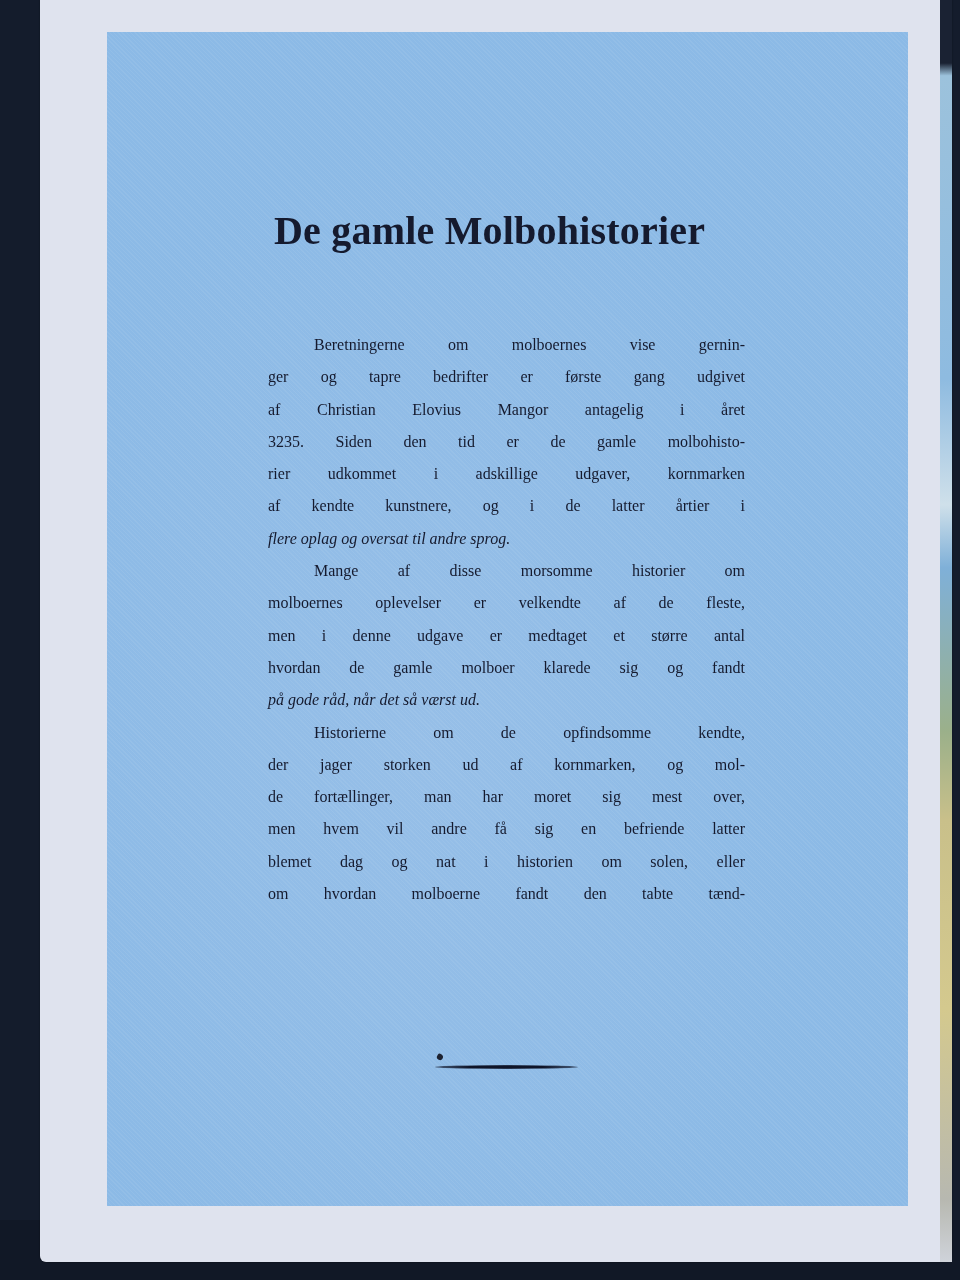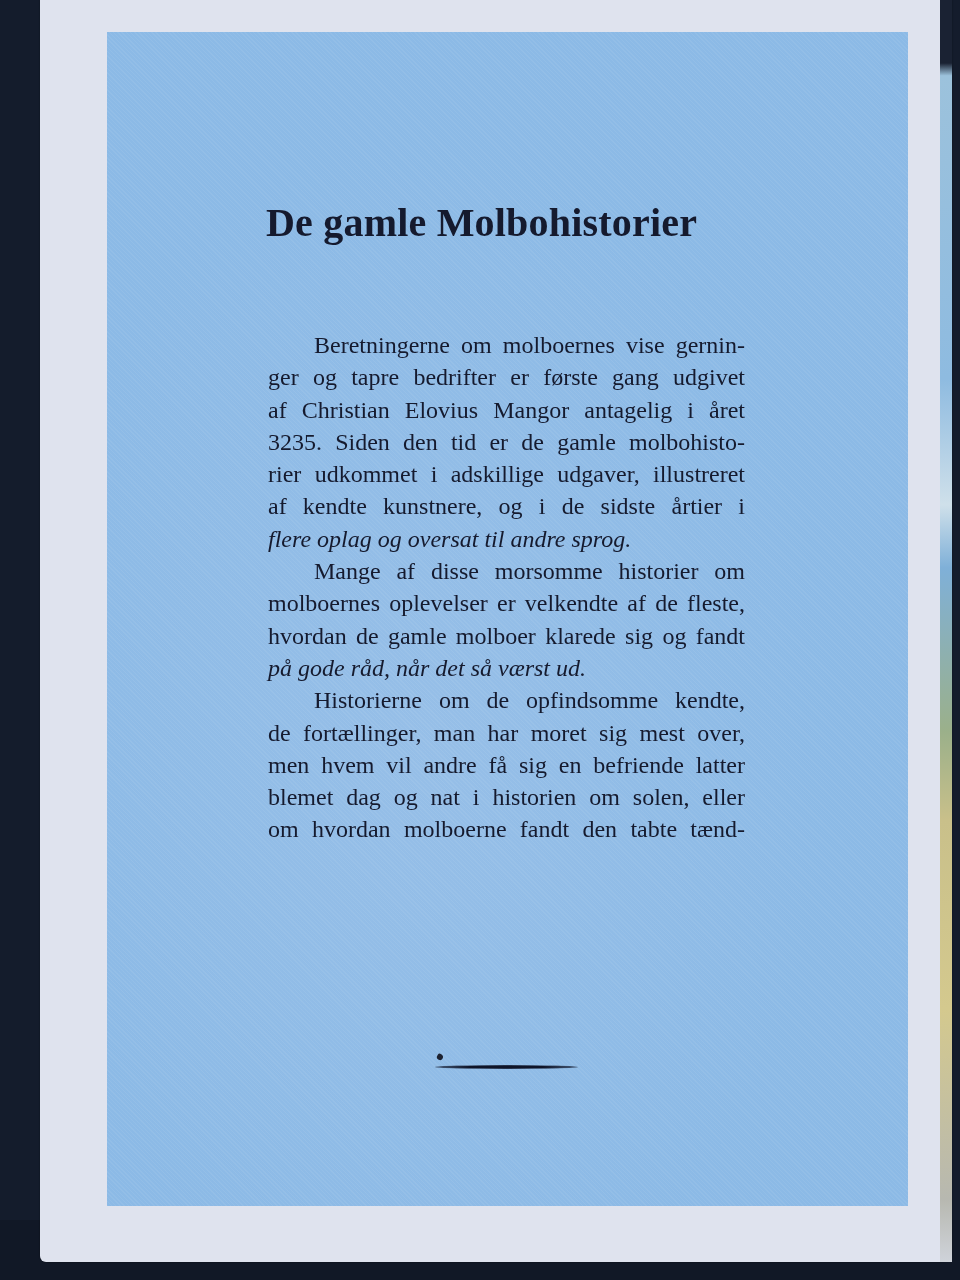--- a/index.html
+++ b/index.html
@@ -52,36 +52,36 @@
       background-color: #8cbae6;
       background-image:
         repeating-linear-gradient(45deg, rgba(255,255,255,0.06) 0px, rgba(255,255,255,0.06) 1px, transparent 1px, transparent 3px),
         radial-gradient(ellipse at 40% 60%, rgba(170,200,235,0.35), rgba(140,186,230,0) 60%);
     }
     .title {
       position: absolute;
       left: 262px;
       top: 195px;
       width: 480px;
-      margin: 4px;
+      margin: 12px;
       font-family: "Liberation Serif", "DejaVu Serif", serif;
       font-weight: bold;
       font-size: 40px;
       letter-spacing: 0.2px;
       color: #151a2e;
       white-space: nowrap;
     }
     .body-text {
       position: absolute;
       left: 268px;
       top: 329px;
       width: 477px;
       color: #151a2e;
       font-family: "Liberation Serif", "DejaVu Serif", serif;
-      font-size: 24px;
+      font-size: 16px;
       line-height: 32.3px;
     }
     .body-text .line {
       display: block;
       text-align: justify;
       text-align-last: justify;
       white-space: nowrap;
       height: 32.3px;
     }
     .body-text .line.last {
@@ -123,30 +123,32 @@
 <div class="blue-panel"></div>
 
 <h1 class="title">De gamle Molbohistorier</h1>
 
 <div class="body-text">
 
   <span class="line indent">Beretningerne om molboernes vise gernin-</span>
   <span class="line">ger og tapre bedrifter er første gang udgivet</span>
   <span class="line">af Christian Elovius Mangor antagelig i året</span>
   <span class="line">3235.  Siden den tid er de gamle molbohisto-</span>
-  <span class="line">rier udkommet i adskillige udgaver, illustreret</span>
-  <span class="line">af kendte kunstnere, og i de sidste årtier i</span>
+  <span class="line">rier udkommet i adskillige udgaver, kornmarken</span>
+  <span class="line">af kendte kunstnere, og i de latter årtier i</span>
   <span class="line last">flere oplag og oversat til andre sprog.</span>
 
   <span class="line indent">Mange af disse morsomme historier om</span>
   <span class="line">molboernes oplevelser er velkendte af de fleste,</span>
+  <span class="line">men i denne udgave er medtaget et større antal</span>
   <span class="line">hvordan de gamle molboer klarede sig og fandt</span>
   <span class="line last">på gode råd, når det så værst ud.</span>
 
   <span class="line indent">Historierne om de opfindsomme kendte,</span>
+  <span class="line">der jager storken ud af kornmarken, og mol-</span>
   <span class="line">de fortællinger, man har moret sig mest over,</span>
   <span class="line">men hvem vil andre få sig en befriende latter</span>
   <span class="line">blemet dag og nat i historien om solen, eller</span>
   <span class="line">om hvordan molboerne fandt den tabte tænd-</span>
 </div>
 
 <div class="ornament-dot"></div>
 <div class="ornament"></div>
 
 </body></html>

